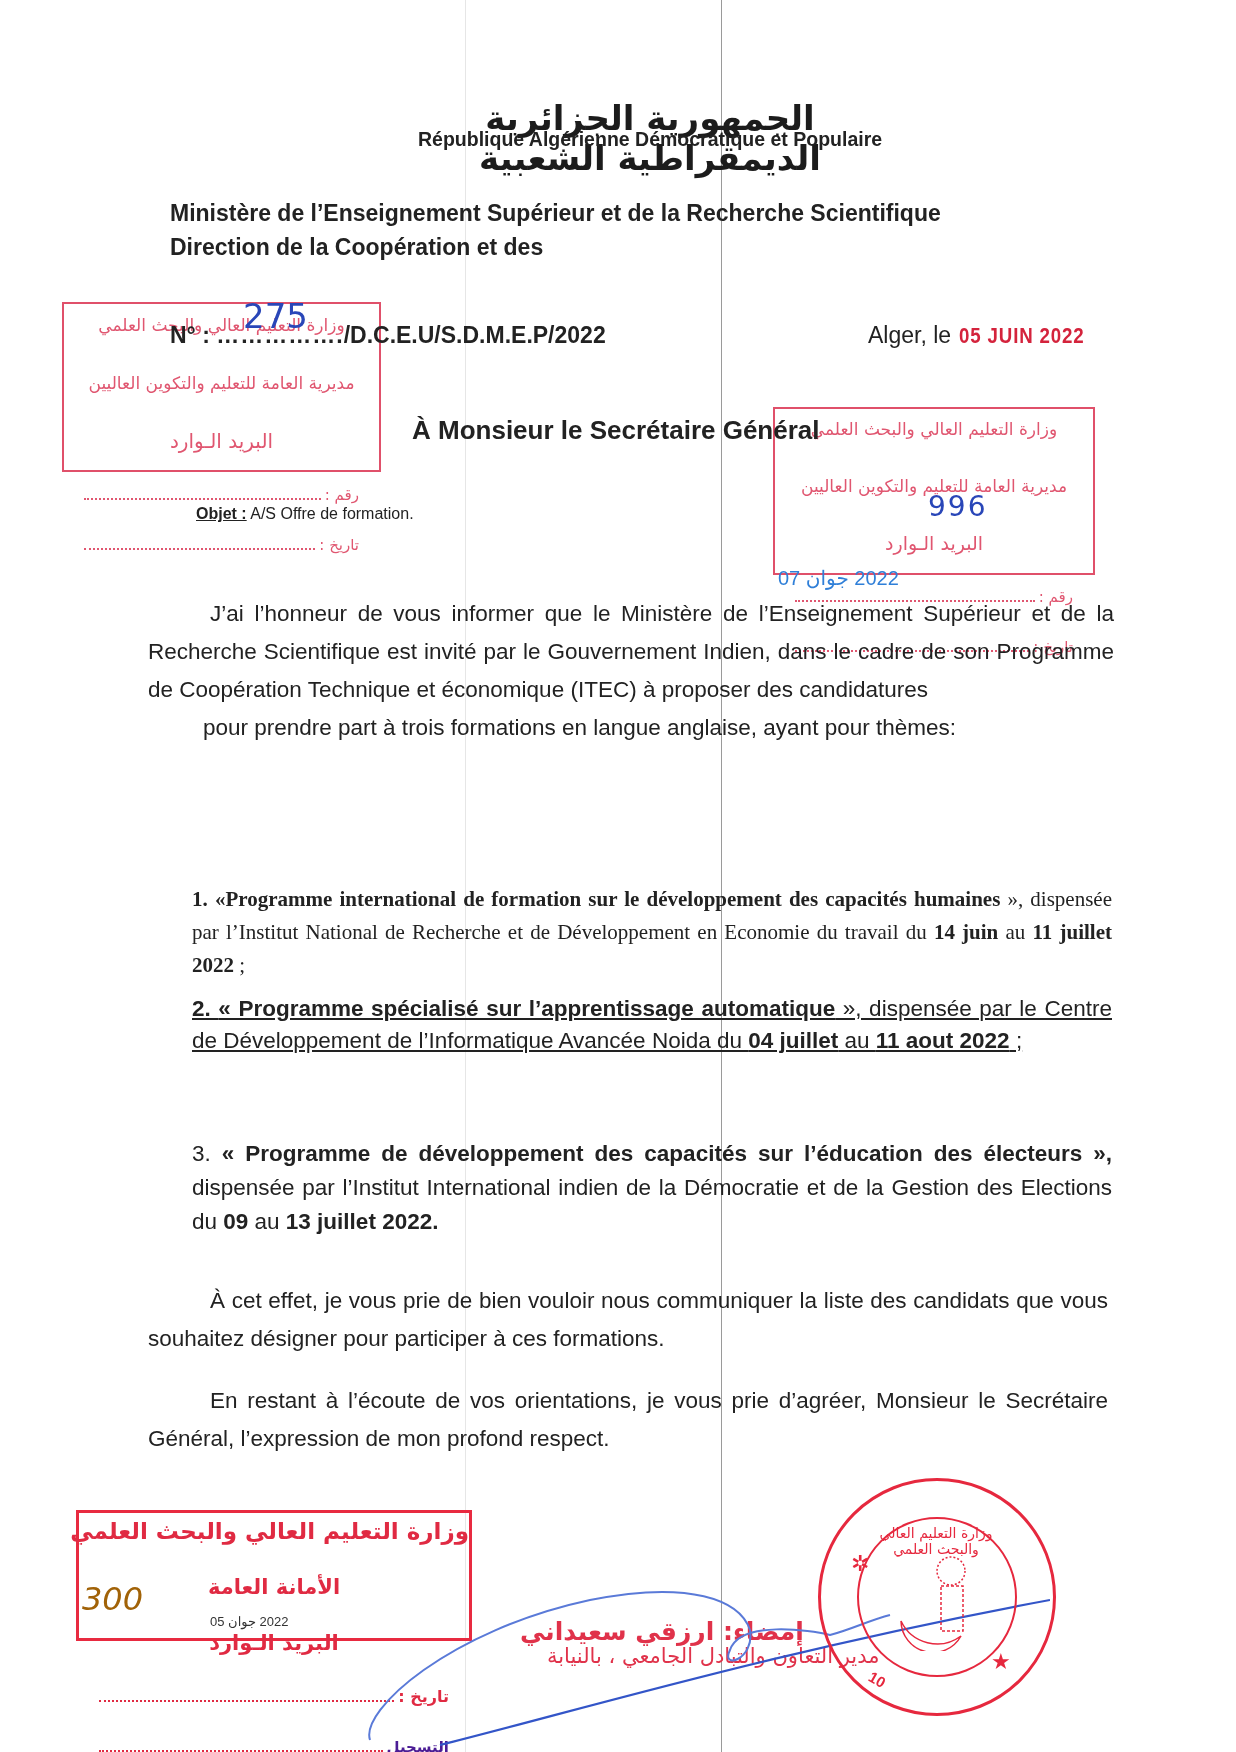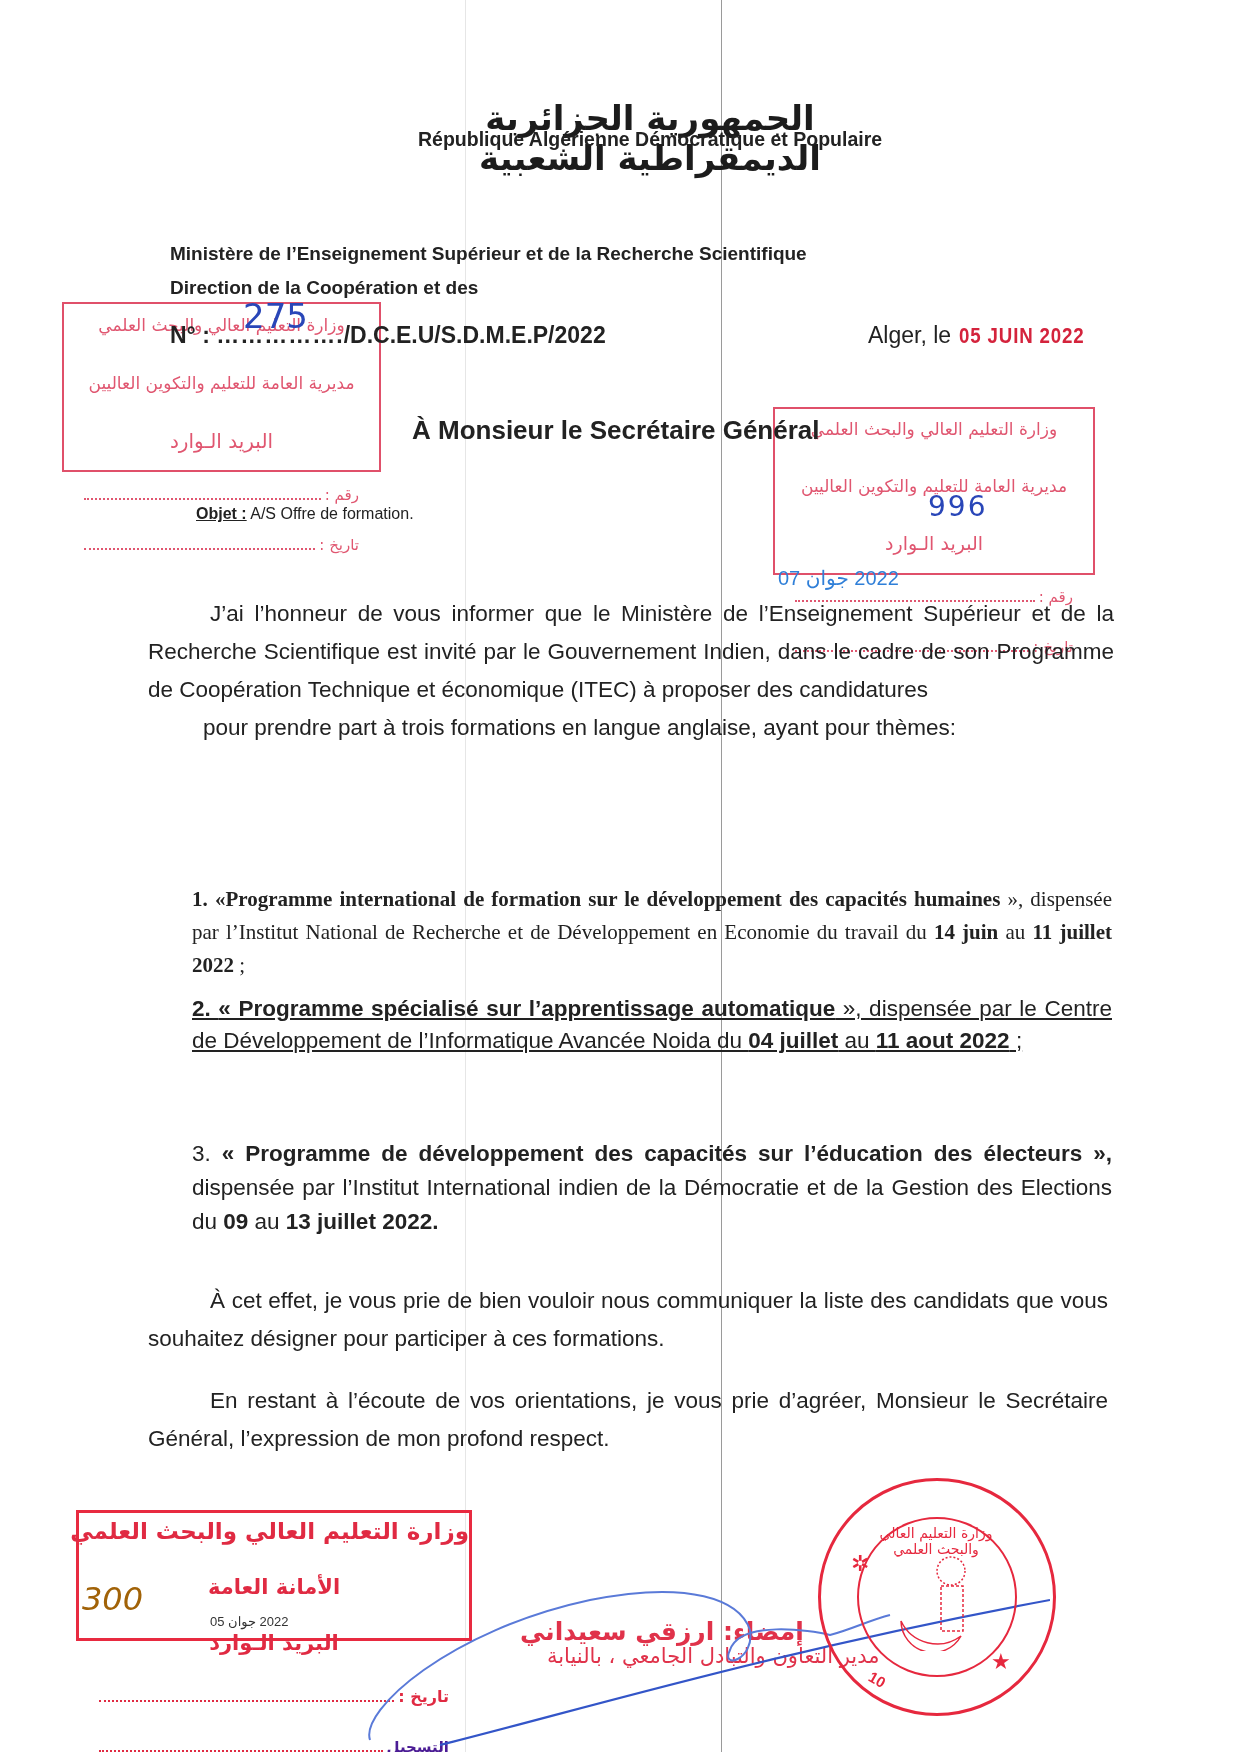--- a/index.html
+++ b/index.html
@@ -3,21 +3,21 @@
 <meta charset="utf-8">
 <style>
   html, body { margin: 0; padding: 0; background: #ffffff; }
   body { width: 1236px; height: 1752px; position: relative; overflow: hidden; color: #1a1a1a; font-family: "Liberation Sans", sans-serif; }
   .abs { position: absolute; }
   .fold { position: absolute; top: 0; width: 1px; height: 1752px; background: #9a9a9a; }
   .fold.light { background: #e6e6e6; }
   .ar { direction: rtl; font-family: "DejaVu Sans", sans-serif; margin-top: 32px; }
   .hdr-ar { left: 400px; top: 66px; width: 500px; text-align: center; font-size: 34px; font-weight: bold; color: #1c1c1c; }
   .hdr-fr { left: 418px; top: 128px; font-size: 19.5px; font-weight: bold; color: #222; }
-  .ministry { left: 170px; top: 196px; font-size: 19px; font-weight: bold; color: #222; line-height: 34px; margin-top: 41px; }
+  .ministry { left: 170px; top: 196px; font-size: 23px; font-weight: bold; color: #222; line-height: 34px; }
   .ministry div { white-space: nowrap; }
   .ref { left: 170px; top: 322px; font-size: 23px; font-weight: bold; color: #222; white-space: nowrap; }
   .ref .dots { letter-spacing: 1px; }
   .date { left: 868px; top: 322px; font-size: 23px; color: #222; white-space: nowrap; }
   .date .stampdate { color: #d4233c; font-weight: bold; font-family: "Liberation Sans Narrow", "Liberation Sans", sans-serif; letter-spacing: 1px; margin-left: 8px; font-size: 22px; transform: scaleX(0.85); display: inline-block; transform-origin: left; }
   .addressee { left: 412px; top: 415px; font-size: 26px; font-weight: bold; color: #222; white-space: nowrap; }
   .objet { left: 196px; top: 505px; font-size: 16px; color: #222; white-space: nowrap; }
   .objet .lbl { font-weight: bold; text-decoration: underline; }
   .body-text { font-family: "Liberation Sans", sans-serif; font-size: 22.5px; color: #222; line-height: 38px; text-align: justify; }
   .p1 { left: 148px; top: 595px; width: 966px; }

